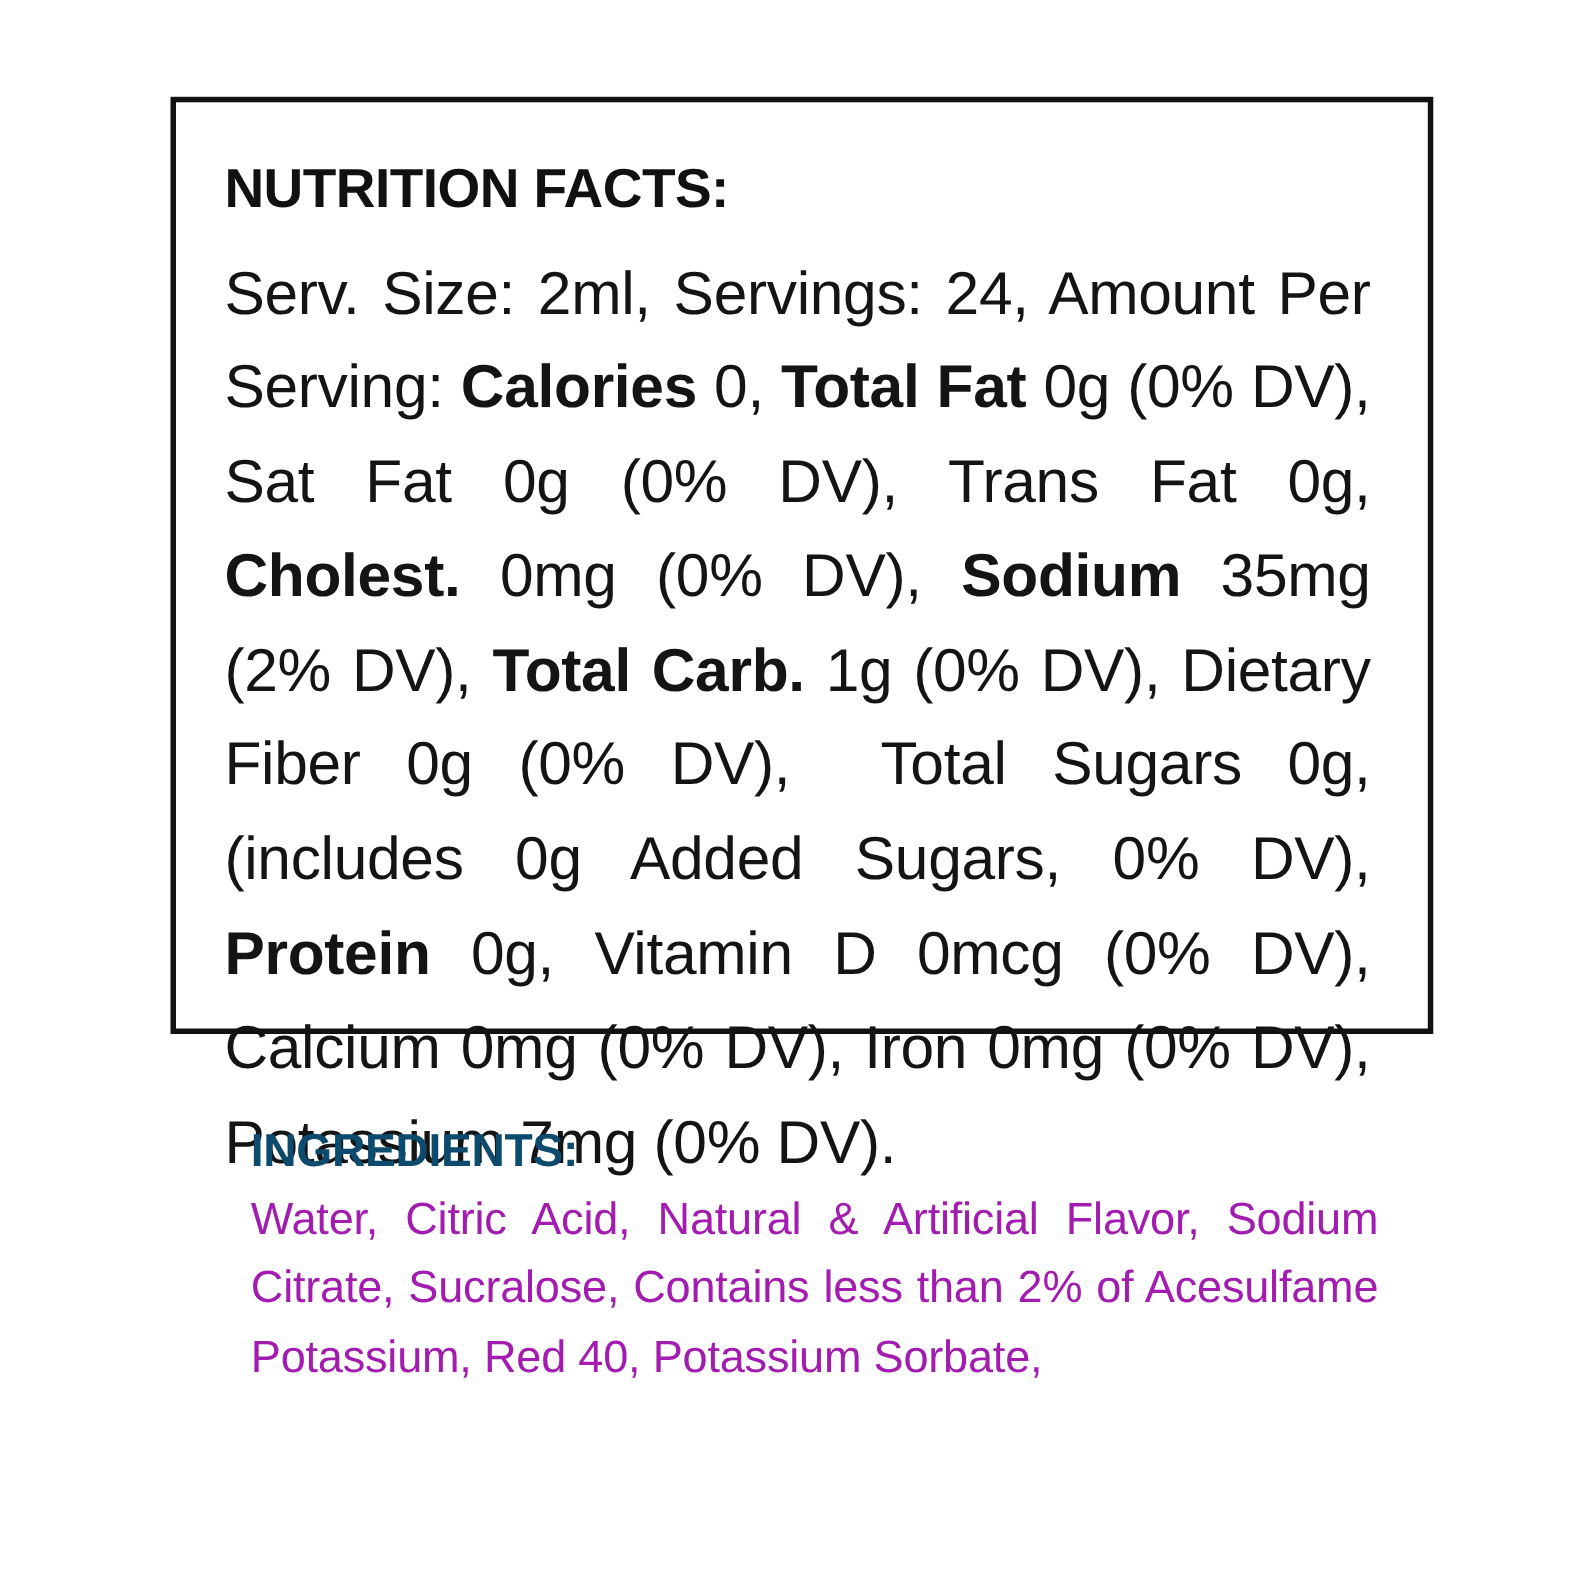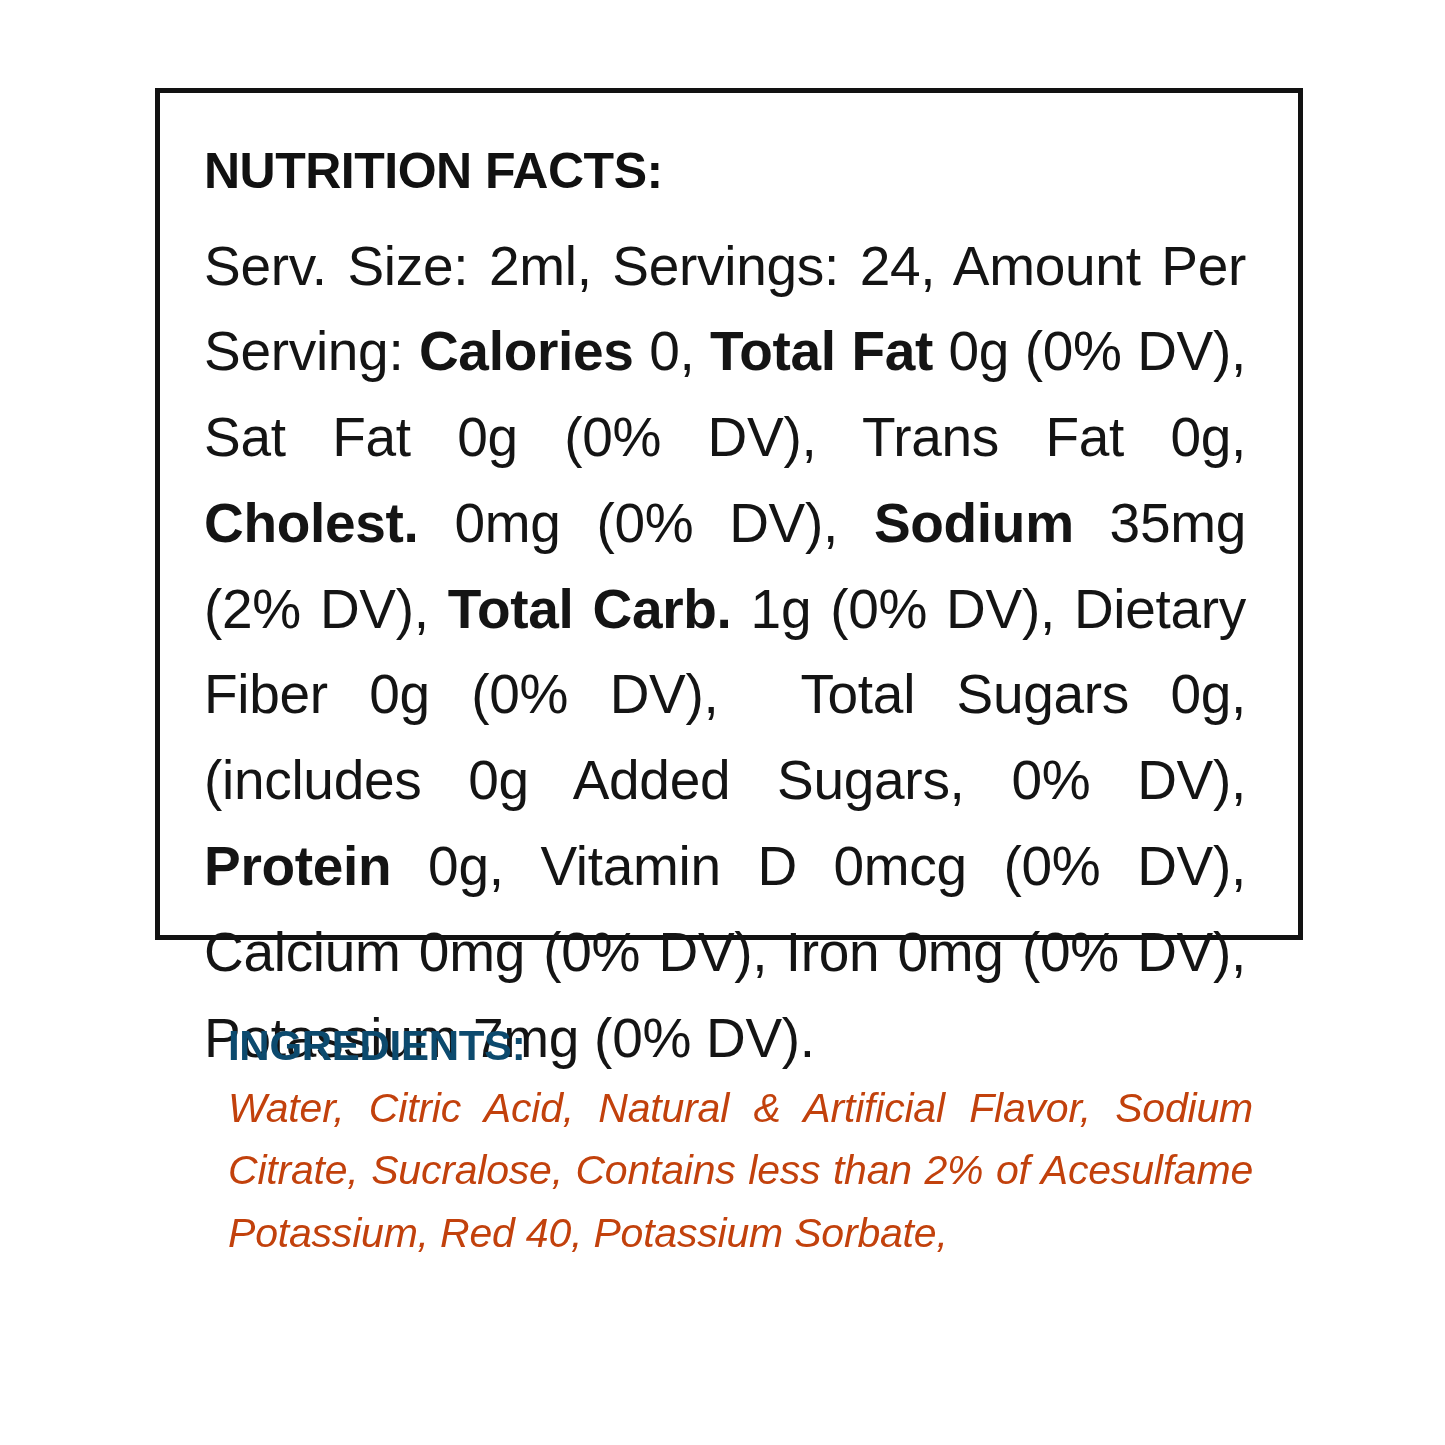--- a/index.html
+++ b/index.html
@@ -67,23 +67,22 @@
     font-weight: bold;
     letter-spacing: -0.3px;
     margin: 0 0 7px 0;
     color: #0c4a6e;
   }
   .ingredients-body {
     font-size: 41px;
     line-height: 1.52;
     text-align: justify;
     text-justify: inter-word;
-    color: #c2410c;
+    color: #a21caf;
     letter-spacing: -0.2px;
-    font-style: italic;
   }
   .ingredients-body .last-line {
     text-align: left;
   }
 </style>
 </head>
 <body>
 
 <div class="page">
 

